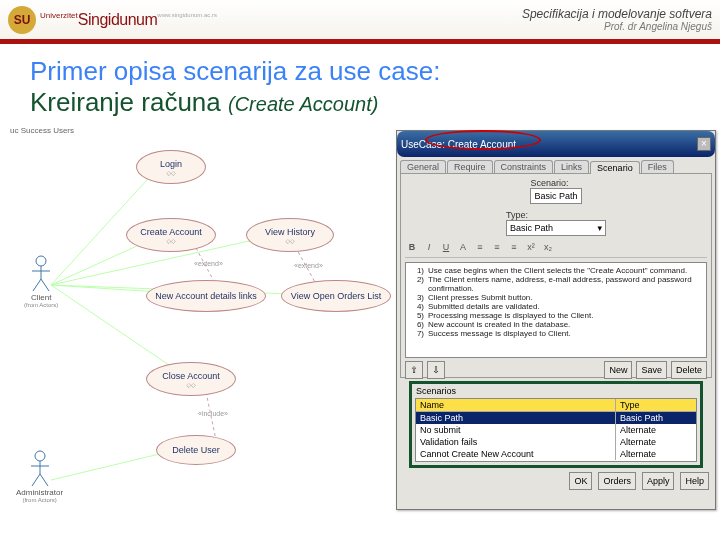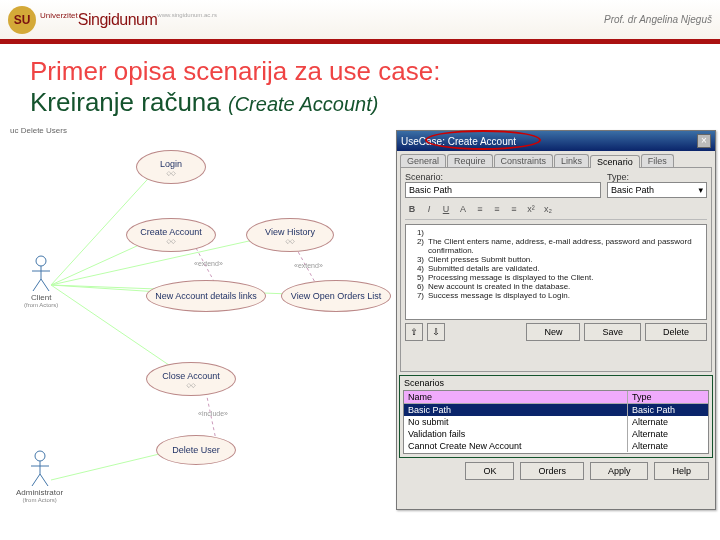--- a/index.html
+++ b/index.html
@@ -12,59 +12,59 @@
   .logo-text { display:flex; flex-direction:row; line-height:1; }
   .logo-uni { font-size:8px; color:#8a1010; }
   .logo-name { font-size:16px; font-weight:500; color:#8a1010; letter-spacing:-0.5px;}
   .logo-url { font-size:6px; color:#aaa; }
   .header-right { text-align:right; font-style:italic; }
   .course { font-size:12px; color:#444; }
   .prof { font-size:10px; color:#777; }
 
   
   .title-block { padding:12px 30px 6px; }
-  .title-main { font-size:26px; color:#ef4444; font-weight:400; }
+  .title-main { font-size:26px; color:#3b82f6; font-weight:400; }
   .title-sub { font-size:26px; color:#14532d; font-weight:400; }
   .title-em { font-style:italic; font-size:20px; }
 
   
   .stage { position:absolute; top:130px; left:0; width:720px; height:410px; }
   .diagram { position:absolute; left:6px; top:0; width:390px; height:390px; }
   .uc { position:absolute; border:1px solid #b88; border-radius:50%; background:#fcf4ec; font-size:9px; display:flex; flex-direction:column; align-items:center; justify-content:center; color:#236; padding:2px; text-align:center; }
   .uc .ext { font-size:6px; color:#888; }
   .actor { position:absolute; text-align:center; font-size:8px; color:#555; }
   .actor svg { display:block; margin:0 auto; }
   .actor .from { font-size:6px; color:#888; }
   .rel-label { position:absolute; font-size:7px; color:#999; }
   svg.lines { position:absolute; top:0; left:0; }
 
   
   .dialog { position:absolute; right:4px; top:0; width:320px; height:380px; background:#e5e3de; border:1px solid #777; box-shadow:1px 1px 2px rgba(0,0,0,.3); font-size:10px; }
-  .dlg-title { height:20px; background:linear-gradient(#3a6ea5,#0a246a); color:#fff; display:flex; align-items:center; padding:0 4px; font-size:10px; }
+  .dlg-title { height:26px; background:linear-gradient(#3a6ea5,#0a246a); color:#fff; display:flex; align-items:center; padding:0 4px; font-size:10px;border-radius:7px; }
   .dlg-title .red-oval { position:absolute; left:28px; top:-1px; width:116px; height:20px; border:2px solid #c00; border-radius:50%; pointer-events:none; }
   .dlg-close { margin-left:auto; width:14px; height:14px; background:#bbb; border:1px solid #666; text-align:center; line-height:12px; font-size:10px; }
   .tabs { display:flex; padding:3px 3px 0; gap:1px; font-size:9px; }
   .tab { padding:1px 6px; background:#ddd; border:1px solid #999; border-bottom:none; border-radius:3px 3px 0 0; color:#555; }
   .tab.active { background:#e5e3de; color:#000; position:relative; top:1px; }
   .tab-body { border:1px solid #999; margin:0 3px 3px; background:#e5e3de; padding:4px; height:205px; }
-  .row { display:flex; gap:6px; margin-bottom:4px; align-items:center; }
+  .row { display:flex; gap:6px; margin-bottom:4px; align-items:center;flex-direction:column; }
   .fld-label { font-size:9px; color:#333; }
   .input { flex:1; height:16px; background:#fff; border:1px solid #888; font-size:9px; padding:0 3px; display:flex; align-items:center; }
   .toolbar-rt { display:flex; gap:3px; margin:3px 0 4px; border-bottom:1px solid #bbb; padding-bottom:3px; }
   .rt-btn { width:14px; height:14px; font-size:9px; display:flex; align-items:center; justify-content:center; color:#555; }
   .steps { background:#fff; border:1px solid #888; height:96px; padding:3px 4px; font-size:8px; color:#222; overflow:hidden; }
   .steps div { display:flex; gap:4px; }
   .steps .n { width:14px; text-align:right; flex-shrink:0; }
   .btn-row { display:flex; gap:4px; justify-content:flex-end; margin-top:3px; }
-  .btn { height:18px; padding:0 17px; background:#e8e6e0; border:1px solid #888; font-size:9px; display:flex; align-items:center; }
+  .btn { height:18px; padding:0 4px; background:#e8e6e0; border:1px solid #888; font-size:9px; display:flex; align-items:center; }
   .mini { width:18px; padding:0; justify-content:center; }
-  .sc-box { margin:0 2px; border:1px solid #14532d; }
+  .sc-box { margin:0 12px; border:3px solid #14532d; }
   .sc-head { font-size:9px; padding:2px 4px; }
   .sc-table { background:#fff; border:1px solid #888; margin:0 3px 3px; height:64px; font-size:9px; }
-  .sc-hdr { display:flex; background:#f0abfc; border-bottom:1px solid #aaa;justify-content:space-between; }
+  .sc-hdr { display:flex; background:#fde047; border-bottom:1px solid #aaa;justify-content:space-between; }
   .sc-hdr div { padding:1px 4px; }
   .sc-col-name { flex:1; border-right:1px solid #aaa; }
   .sc-col-type { width:80px; }
   .sc-row { display:flex; }
   .sc-row div { padding:0 4px; line-height:12px; }
   .sc-row.selected { background:#0a246a; color:#fff; }
   .dlg-footer { display:flex; gap:6px; justify-content:flex-end; padding:4px 6px; }
 
   .watermark { position:absolute; bottom:40px; right:40px; font-size:60px; color:#ecebe9; font-weight:bold; letter-spacing:-3px; pointer-events:none; z-index:-1;}
 </style>
@@ -74,37 +74,38 @@
 <div class="header">
   <div class="logo">
     <div class="logo-badge">SU</div>
     <div class="logo-text">
       <span class="logo-uni">Univerzitet</span>
       <span class="logo-name">Singidunum</span>
       <span class="logo-url">www.singidunum.ac.rs</span>
     </div>
   </div>
   <div class="header-right">
+    <div class="course">Specifikacija i modelovanje softvera</div>
     <div class="prof">Prof. dr Angelina Njeguš</div>
   </div>
 </div>
 
 <div class="title-block">
   <div class="title-main">Primer opisa scenarija za use case:</div>
   <div class="title-sub">
     <span>Kreiranje računa </span><span class="title-em">(Create Account)</span>
   </div>
 </div>
 
 <div class="watermark">NI</div>
 
 <div class="stage">
 
   <div class="diagram">
-    <div class="rel-label" style="left:4px; top:-4px; font-size:8px; color:#666;">uc Delete Users</div>
+    <div class="rel-label" style="left:4px; top:-4px; font-size:8px; color:#666;">uc Success Users</div>
 
     <svg class="lines" width="390" height="390">
       <g stroke="#bfa" stroke-width="1" fill="none">
         <line x1="45" y1="155" x2="150" y2="40"></line>
         <line x1="45" y1="155" x2="155" y2="105"></line>
         <line x1="45" y1="155" x2="270" y2="105"></line>
         <line x1="45" y1="155" x2="200" y2="165"></line>
         <line x1="45" y1="155" x2="310" y2="165"></line>
         <line x1="45" y1="155" x2="185" y2="250"></line>
       </g>
@@ -208,20 +209,21 @@
         <div class="rt-btn">A</div>
         <div class="rt-btn">≡</div>
         <div class="rt-btn">≡</div>
         <div class="rt-btn">≡</div>
         <div class="rt-btn">x²</div>
         <div class="rt-btn">x₂</div>
       </div>
       <div class="steps">
         <div>
             <span class="n">1)</span>
+            <span>Use case begins when the Client selects the "Create Account" command.</span>
           </div>
         <div>
             <span class="n">2)</span>
             <span>The Client enters name, address, e-mail address, password and password confirmation.</span>
           </div>
         <div>
             <span class="n">3)</span>
             <span>Client presses Submit button.</span>
           </div>
         <div>
@@ -231,21 +233,21 @@
         <div>
             <span class="n">5)</span>
             <span>Processing message is displayed to the Client.</span>
           </div>
         <div>
             <span class="n">6)</span>
             <span>New account is created in the database.</span>
           </div>
         <div>
             <span class="n">7)</span>
-            <span>Success message is displayed to Login.</span>
+            <span>Success message is displayed to Client.</span>
           </div>
       </div>
       <div class="btn-row">
         <div class="btn mini">⇧</div>
         <div class="btn mini">⇩</div>
         <div style="flex:1"></div>
         <div class="btn">New</div>
         <div class="btn">Save</div>
         <div class="btn">Delete</div>
       </div>

